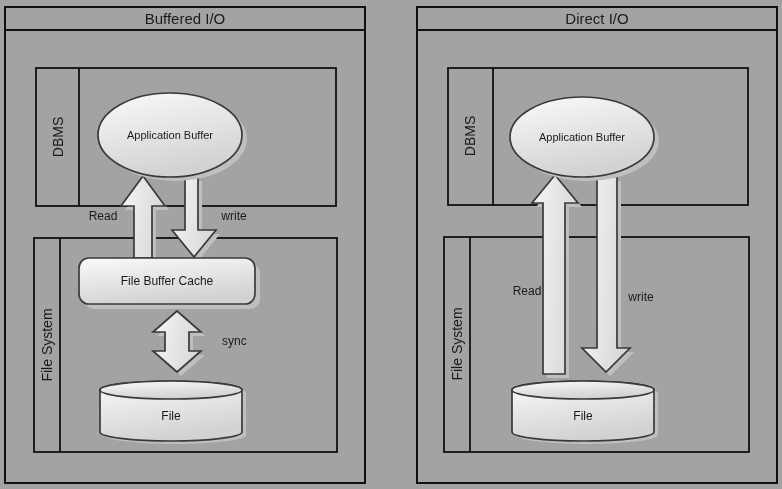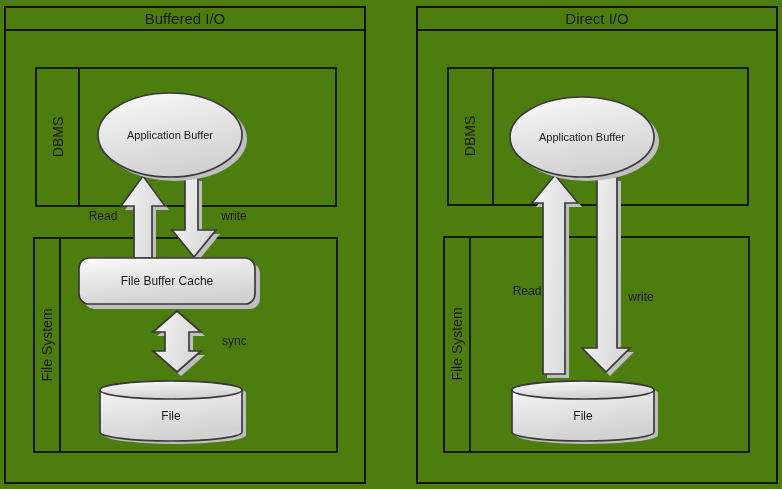--- a/index.html
+++ b/index.html
@@ -7,21 +7,21 @@
     padding: 0;
     background: #ffffff;
     width: 782px;
     height: 489px;
     font-family: "Liberation Sans", sans-serif;
   }
   #stage {
     position: relative;
     width: 782px;
     height: 489px;
-    background: #4d7c0f;
+    background: #a3a3a3;
   }
   svg { display: block; }
   text {
     fill: #1a1a1a;
     font-family: "Liberation Sans", sans-serif;
   }
   .title-text   { font-size: 15px; }
   .layer-text   { font-size: 14px; }
   .node-text    { font-size: 11px; }
   .cache-text   { font-size: 12px; }

